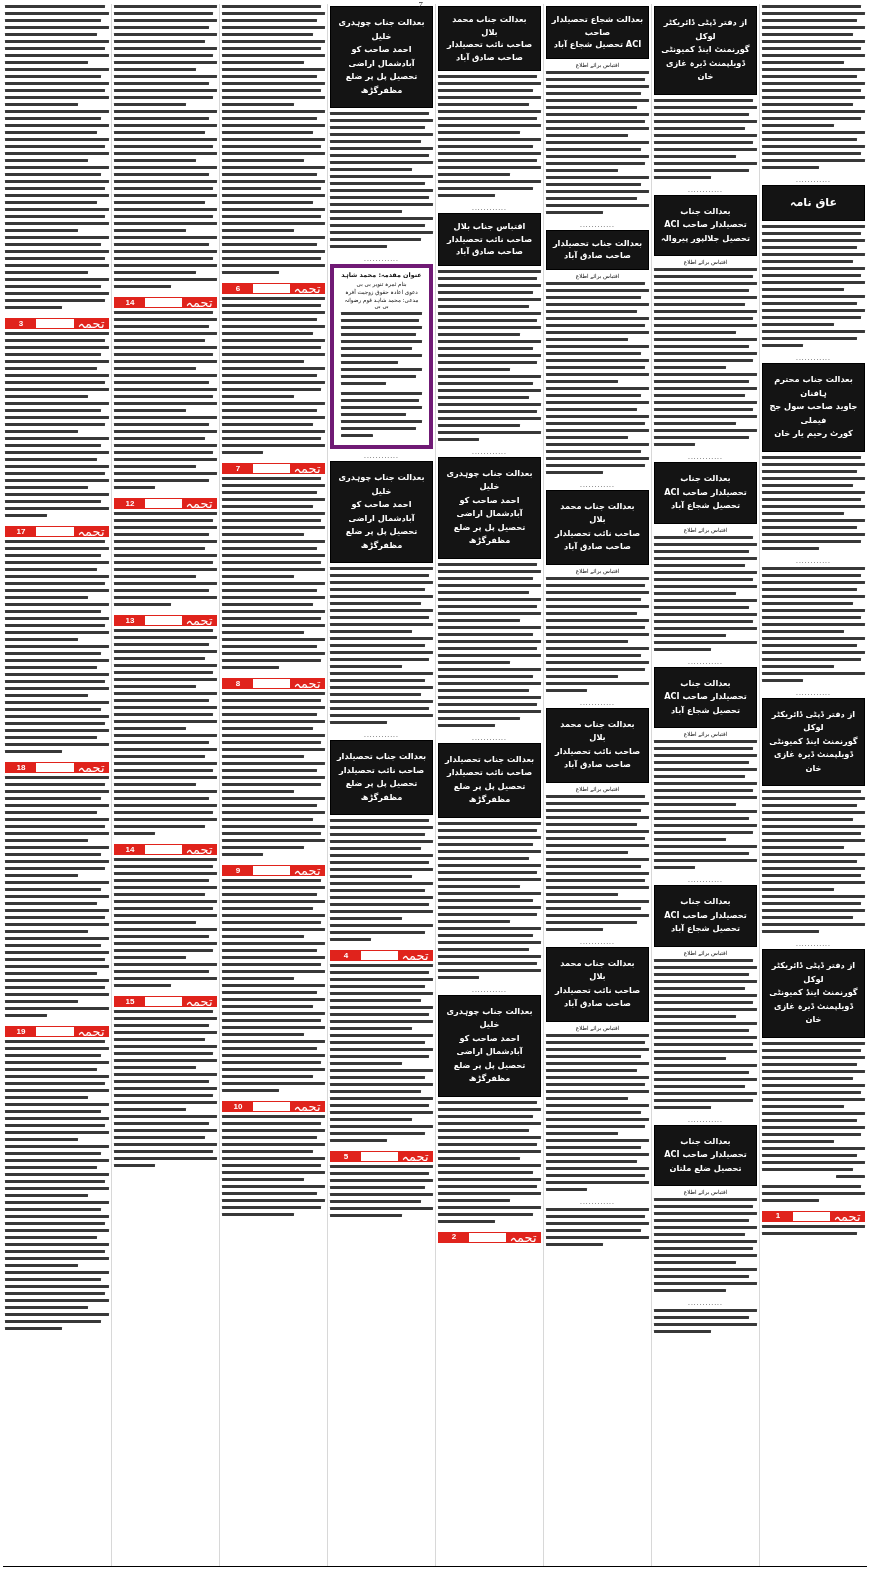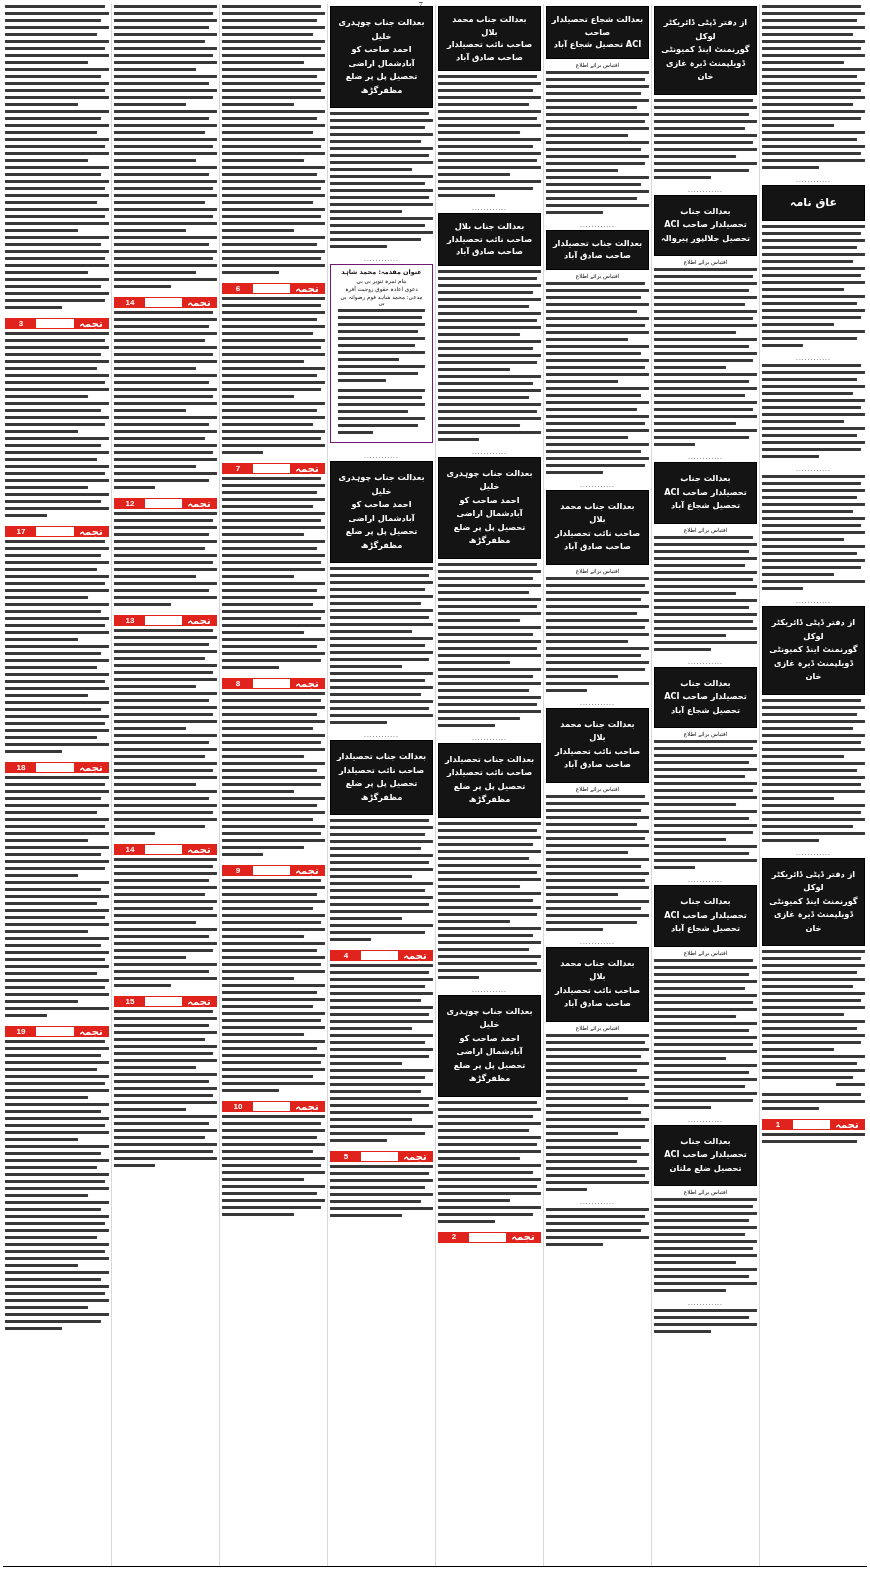--- a/index.html
+++ b/index.html
@@ -110,45 +110,45 @@
     align-items: center;
     justify-content: center;
     line-height: 1;
   }
   .jump-gap { flex: 1 1 auto; background: #ffffff; }
   .jump-label {
     background: #e0231c;
     color: #ffffff;
     direction: rtl;
     font-family: "DejaVu Sans", sans-serif;
-    font-size: 10px;
+    font-size: 13px;
     width: 34px;
     display: flex;
     align-items: center;
     justify-content: center;
     line-height: 1;
-    font-weight: bold;
+    font-weight: normal;
   }
 
   
   .sep {
     direction: rtl;
     text-align: center;
     font-size: 6px;
     color: #222;
     letter-spacing: 1px;
     margin: 1px 0 2px 0;
     font-family: "DejaVu Sans", sans-serif;
   }
 
   
   .framed {
-    border: 1px solid #701a75;
+    border: 4px solid #701a75;
     padding: 2px 7px;
-    margin: 0 0 9px 0;
+    margin: 0 0 3px 0;
   }
   .kicker {
     direction: rtl;
     text-align: center;
     font-size: 6.4px;
     font-weight: bold;
     font-family: "DejaVu Sans", sans-serif;
     margin: 1px 0 2px 0;
     color: #111;
   }
@@ -217,20 +217,25 @@
           <div class="ln w92"></div>
         <div class="ln w100"></div>
           <div class="ln w96"></div>
           <div class="ln w70"></div>
         <div class="ln w100"></div>
           <div class="ln w92"></div>
           <div class="ln w40"></div>
       </div>
       <div class="sep">............</div>
 
+      <div class="hdr-box tall">
+        <div>بعدالت جناب محترم ہافنان</div>
+        <div>جاوید صاحب سول جج فیملی</div>
+        <div>کورٹ رحیم یار خان</div>
+      </div>
       <div class="body-lines">
         <div class="ln w96"></div>
           <div class="ln w100"></div>
           <div class="ln w92"></div>
         <div class="ln w100"></div>
           <div class="ln w88"></div>
           <div class="ln w100"></div>
         <div class="ln w96"></div>
           <div class="ln w100"></div>
           <div class="ln w80"></div>
@@ -702,21 +707,21 @@
         <div class="ln w96"></div>
           <div class="ln w100"></div>
           <div class="ln w70"></div>
         <div class="ln w100"></div>
           <div class="ln w92"></div>
           <div class="ln w55"></div>
       </div>
       <div class="sep">............</div>
 
       <div class="hdr-box">
-        <div>بعدالت جناب بلال</div>
+        <div>اقتباس جناب بلال</div>
         <div>صاحب نائب تحصیلدار</div>
         <div>صاحب صادق آباد</div>
       </div>
       <div class="body-lines">
         <div class="ln w100"></div>
           <div class="ln w96"></div>
           <div class="ln w100"></div>
         <div class="ln w92"></div>
           <div class="ln w100"></div>
           <div class="ln w88"></div>

